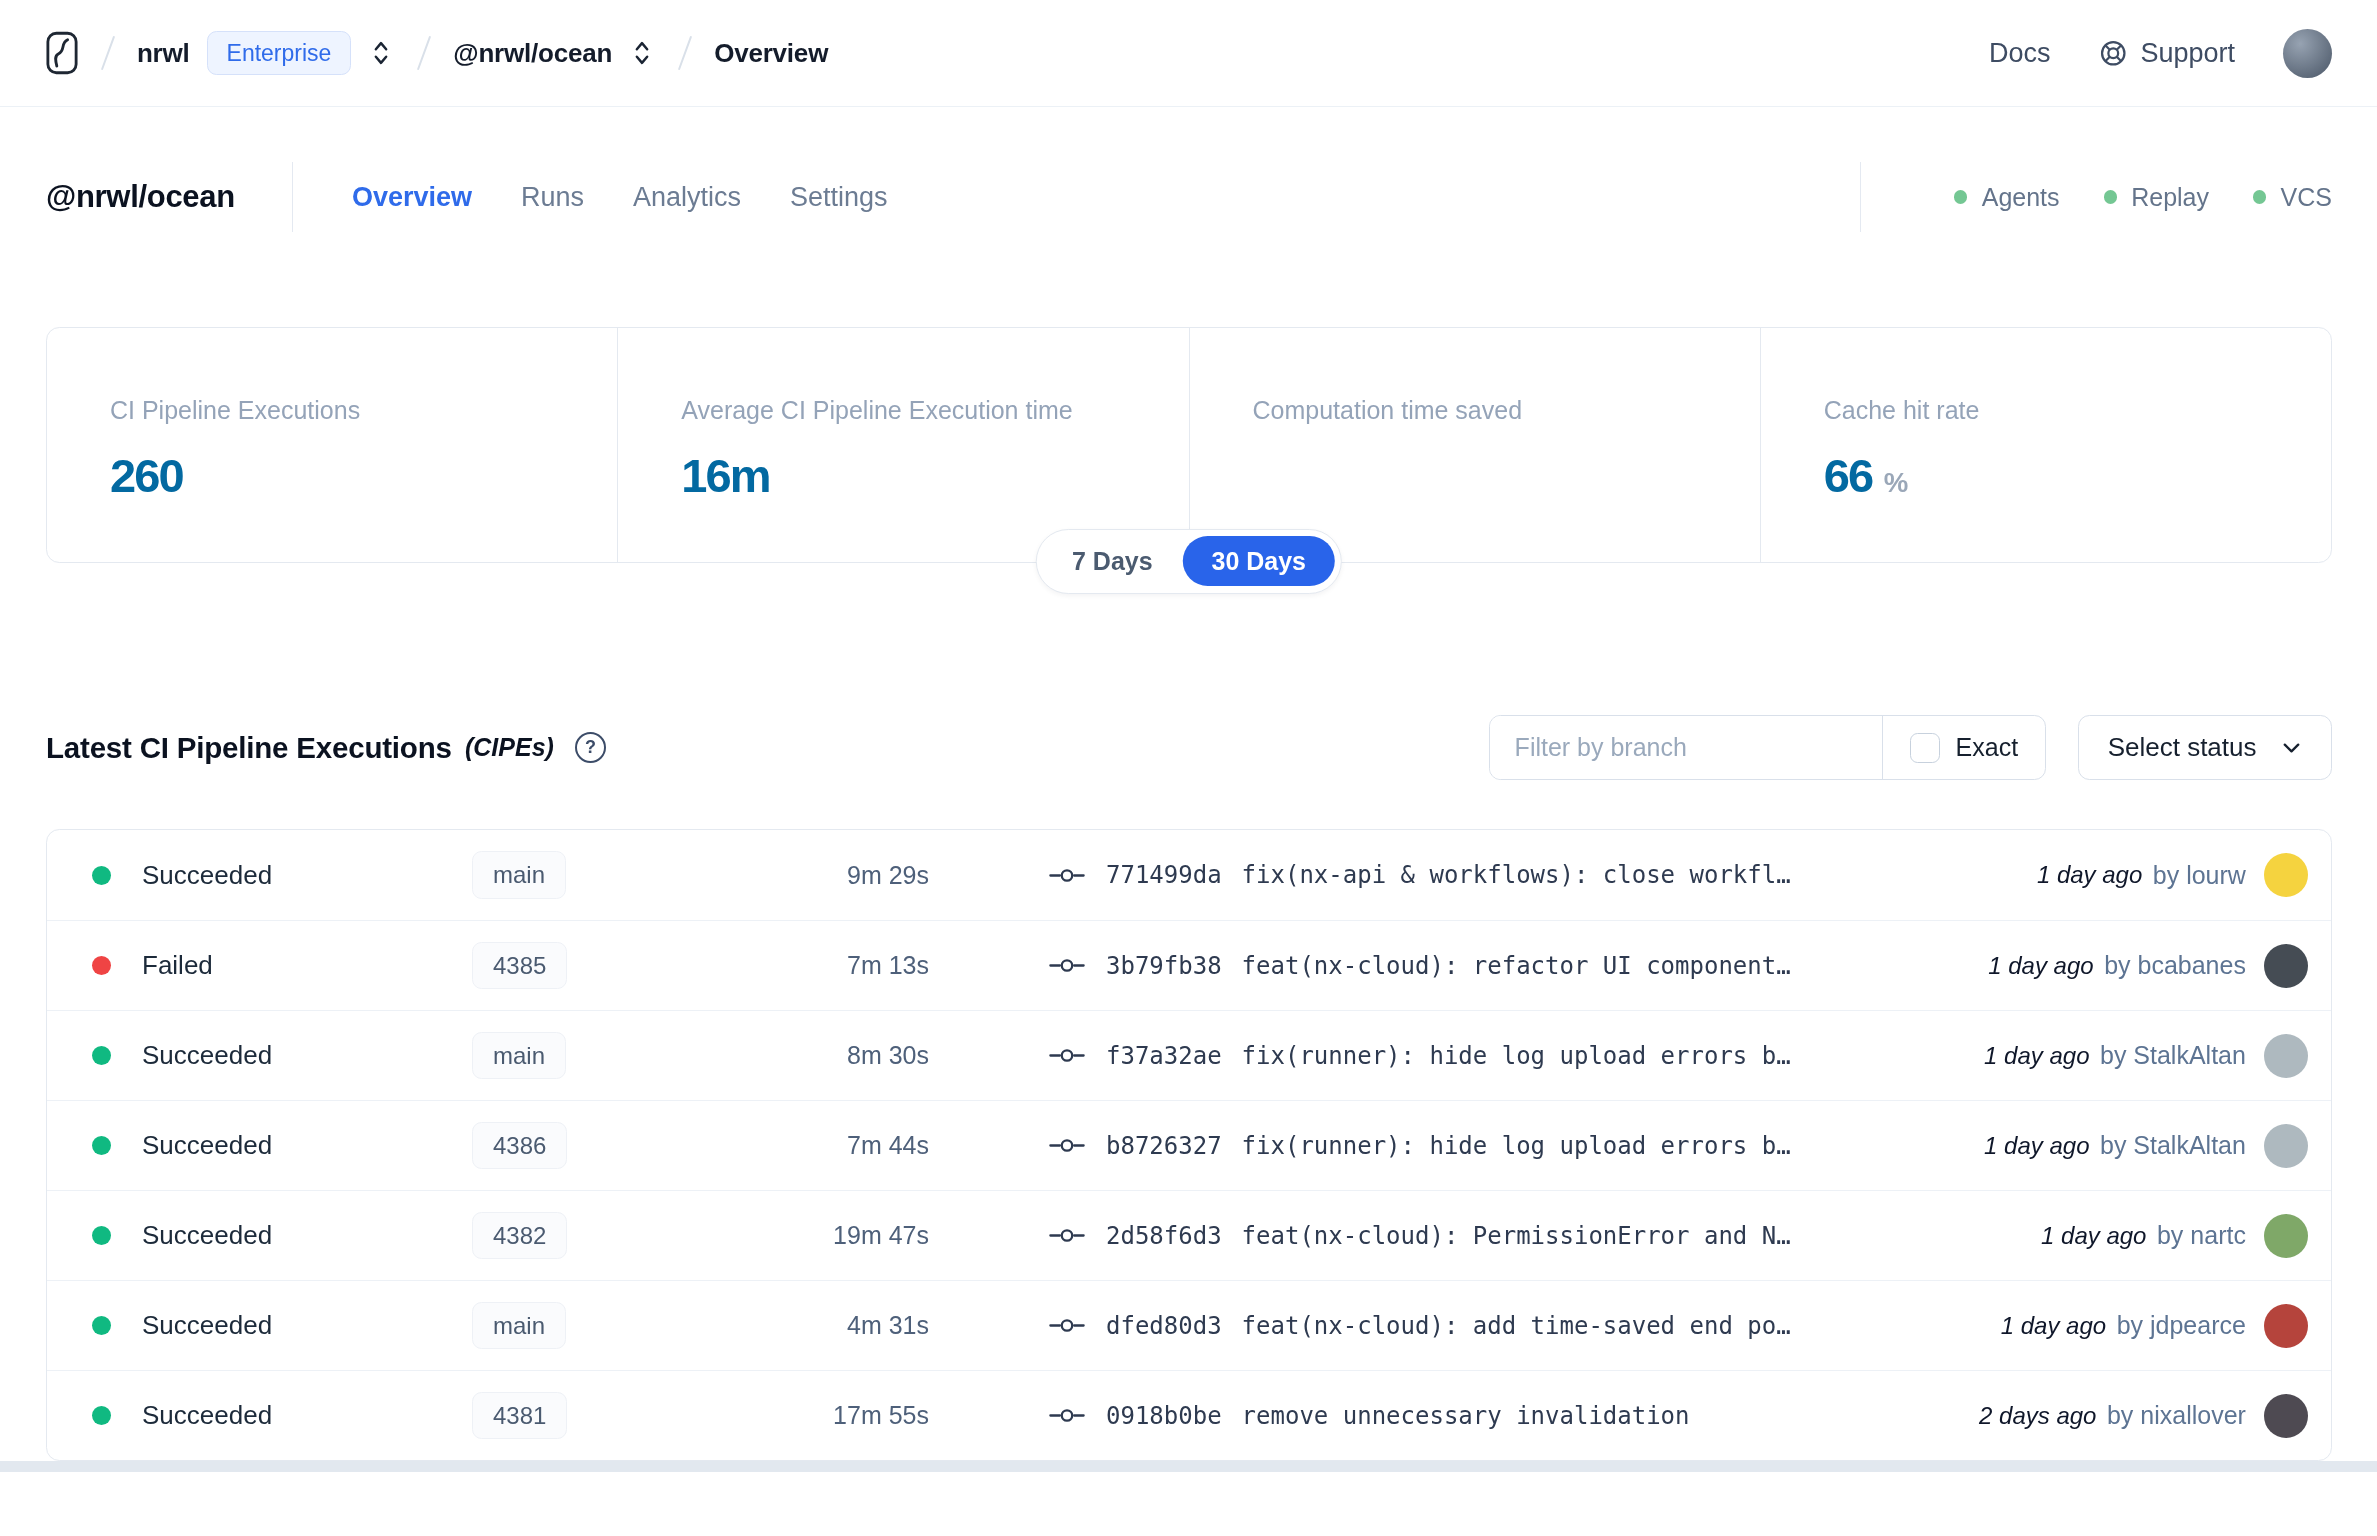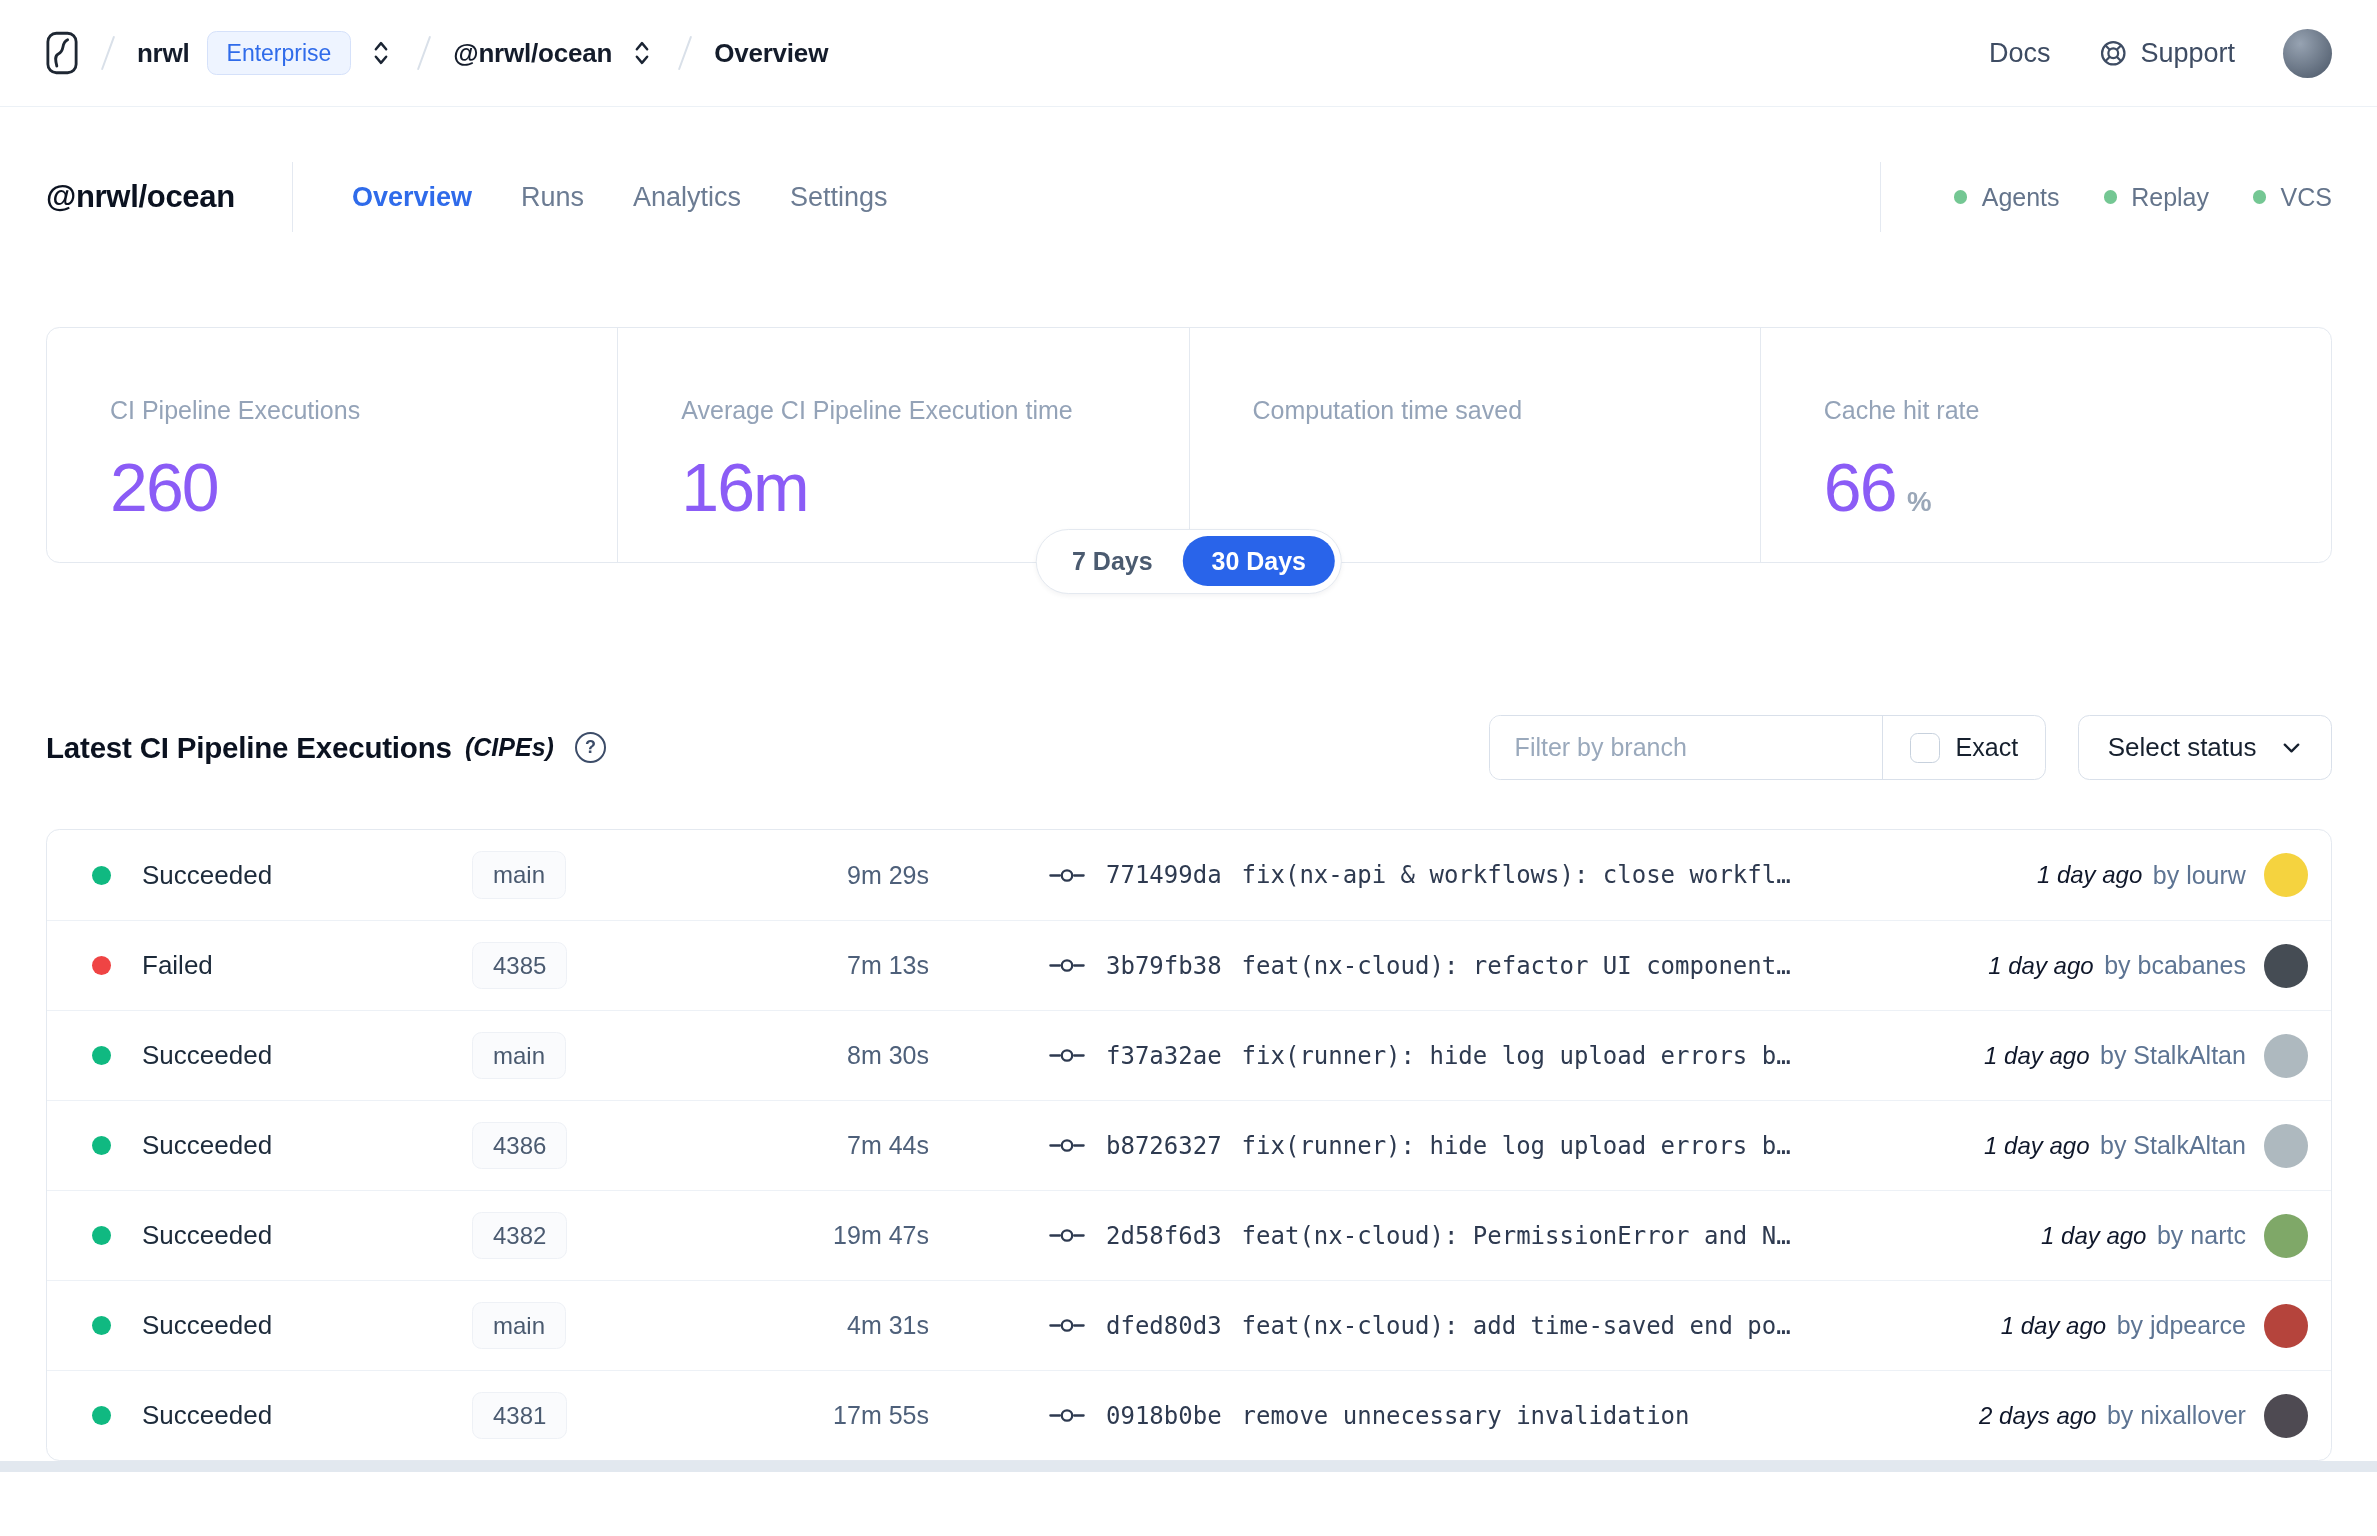--- a/index.html
+++ b/index.html
@@ -54,42 +54,42 @@
   }
   .ws-title { font-size: 31px; font-weight: 700; color: #0B1220; letter-spacing: -0.3px; }
   .vdiv { width: 1px; height: 70px; background: #E4E9F1; margin: 0 59px 0 57px; }
   .tabs { display: flex; align-items: center; gap: 49px; }
   .tab { font-size: 27px; color: #6C7C93; cursor: pointer; }
   .tab.active { color: #2F6BEA; font-weight: 600; }
   .ws-statuses {
     margin-left: auto;
     display: flex; align-items: center; gap: 44px;
     border-left: 1px solid #E4E9F1;
-    padding-left: 73px;
+    padding-left: 93px;
     height: 70px;
   }
   .status-ind { display: flex; align-items: center; gap: 14.3px; cursor: pointer; }
   .ind-dot { width: 13.3px; height: 13.3px; border-radius: 50%; }
   .ind-label { font-size: 25px; color: #64748B; }
 
   
   .stats {
     position: relative;
     margin: 95px 46px 0;
     height: 236px;
     border: 1px solid #E4E9F0;
     border-radius: 13.3px;
     background: #fff;
     display: flex;
   }
   .stat { flex: 1; padding: 68px 0 0 63px; }
   .stat + .stat { border-left: 1px solid #E4E9F0; }
   .stat-label { font-size: 25px; font-weight: 500; color: #94A3B8; }
   .stat-value-row { margin-top: 23px; display: flex; align-items: baseline; gap: 11.4px; }
-  .stat-value { font-size: 68px; font-weight: 400; color: #8b5cf6; letter-spacing: -1.9px; }
+  .stat-value { font-size: 47px; font-weight: 700; color: #0369a1; letter-spacing: -1.9px; }
   .stat-suffix { font-size: 27.6px; font-weight: 600; color: #9AA7B8; }
 
   .range-toggle {
     position: absolute;
     left: 50%; bottom: -32px;
     transform: translateX(-50%);
     background: #fff;
     border: 1px solid #E4E9F0;
     border-radius: 950px;
     padding: 6.7px;

